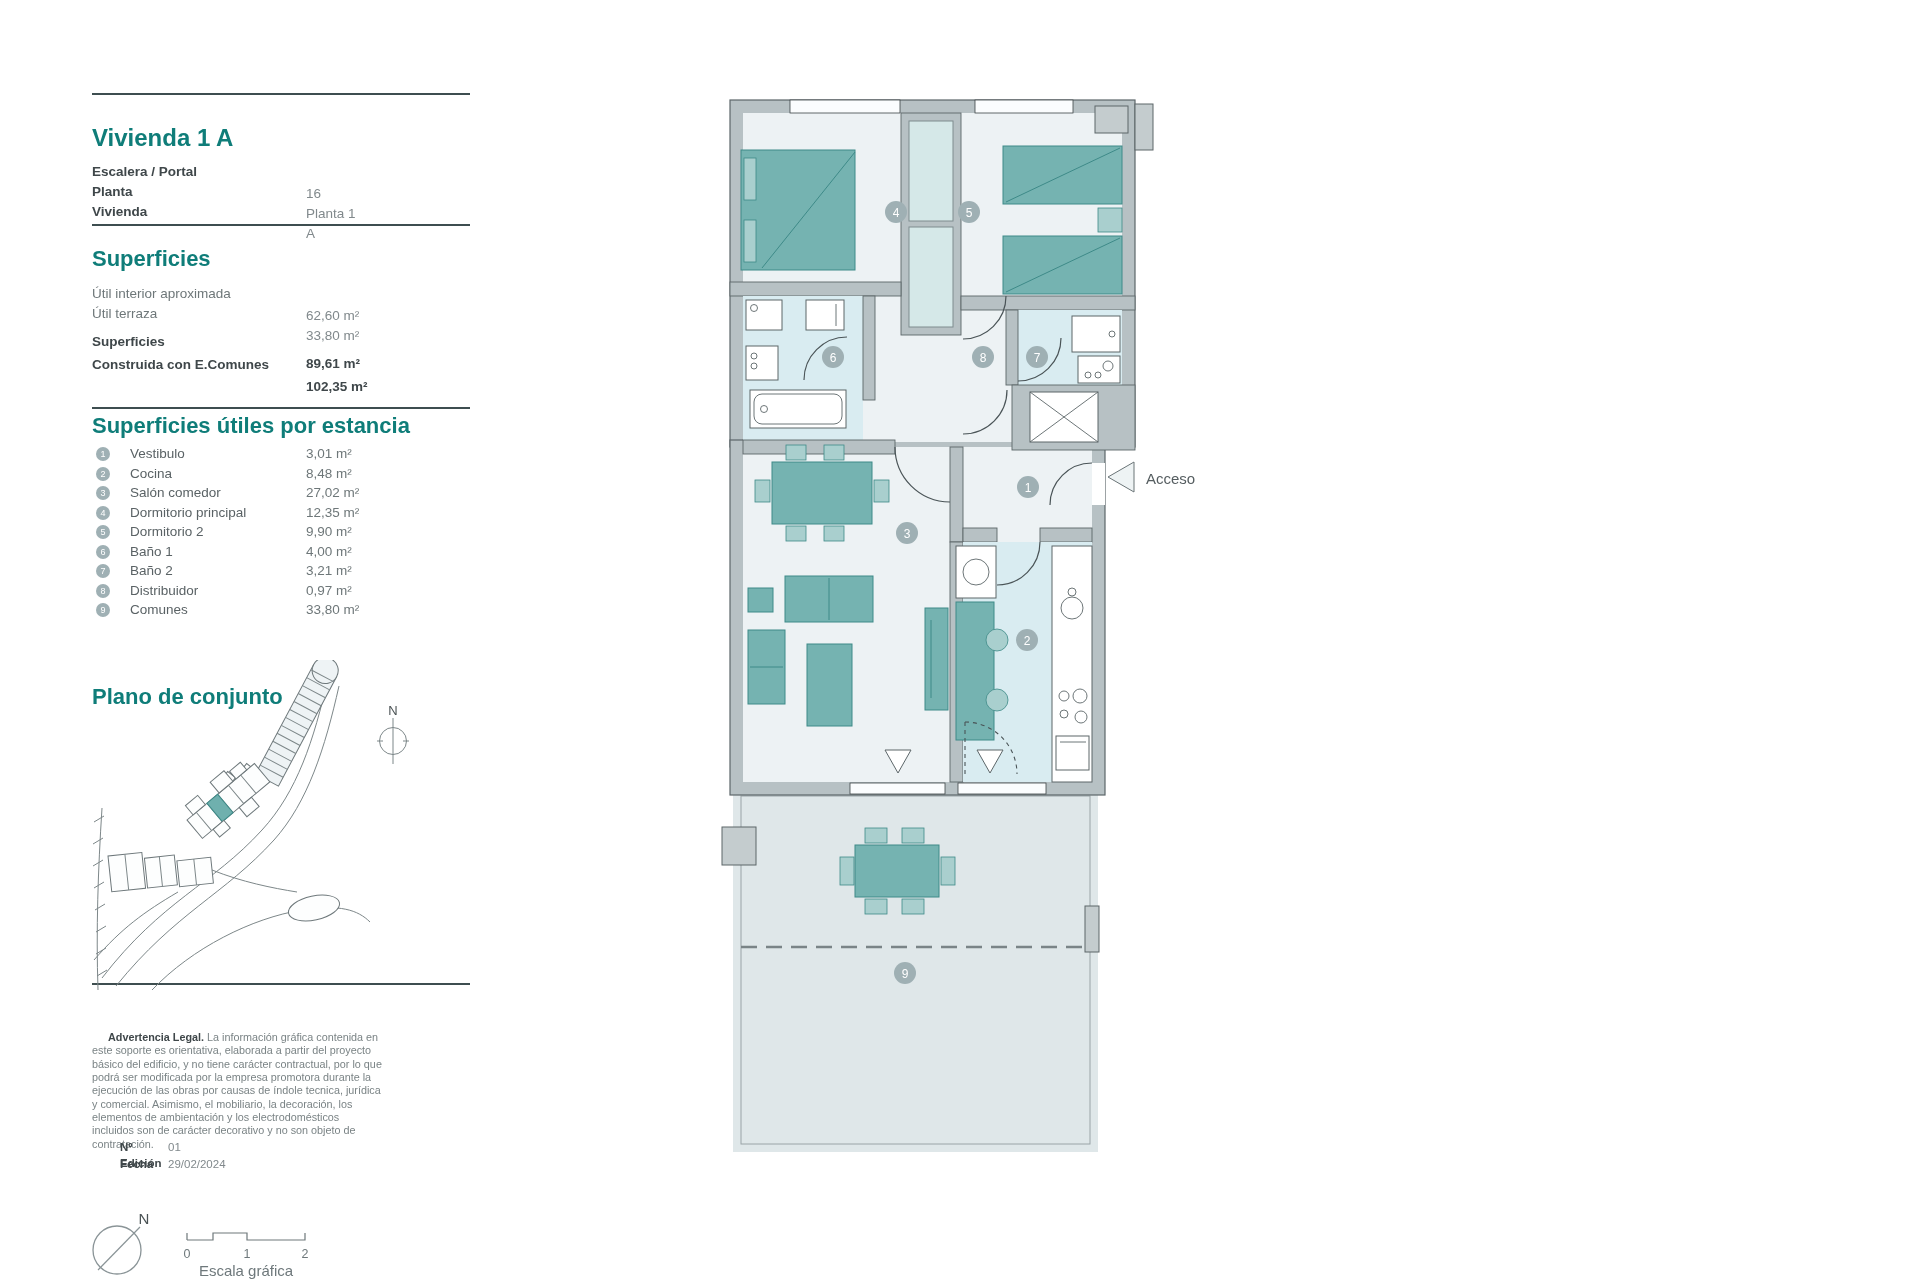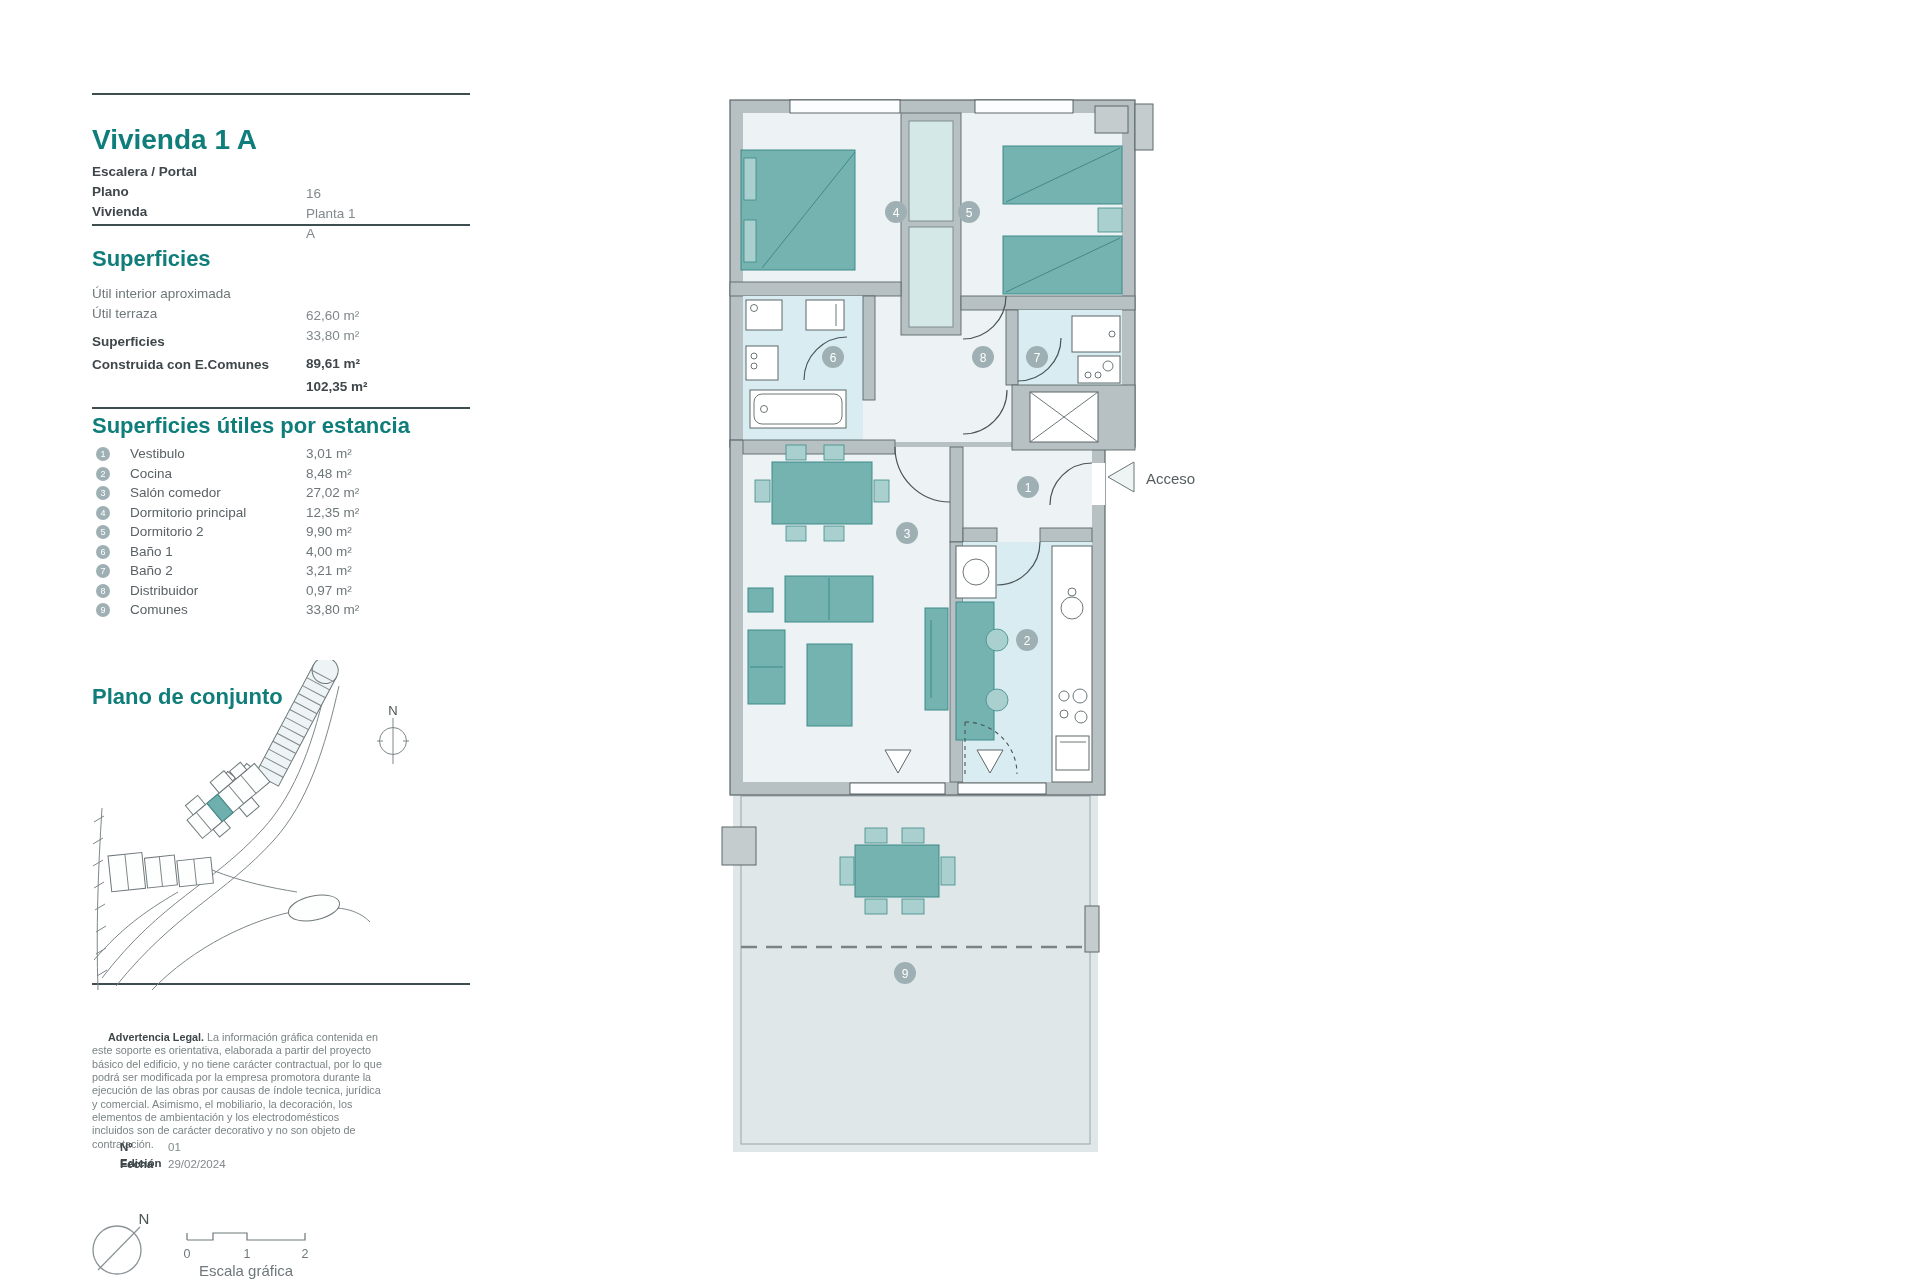--- a/index.html
+++ b/index.html
@@ -4,21 +4,21 @@
 <style>
   html,body{margin:0;padding:0;}
   body{
     width:1920px;height:1280px;position:relative;overflow:hidden;
     background:#ffffff;
     font-family:"Liberation Sans", sans-serif;
     -webkit-font-smoothing:antialiased;
   }
   .abs{position:absolute;}
   .rule{position:absolute;left:92px;width:378px;height:2px;background:#3e4e50;}
-  h1.title{position:absolute;left:92px;top:124px;margin:0;font-size:28px;font-weight:bold;color:#0f7d79;}
+  h1.title{position:absolute;left:92px;top:124px;margin:0;font-size:24px;font-weight:bold;color:#0f7d79;}
   h2.sec{position:absolute;left:92px;margin:0;font-size:22px;font-weight:bold;color:#0f7d79;}
   .row{position:absolute;left:92px;width:378px;display:flex;font-size:13.5px;line-height:20px;}
   .row .lbl{width:214px;color:#3f474a;font-weight:bold;}
   .row .lbl.plain{font-weight:normal;color:#6e7779;}
   .row .val{flex:1;color:#81898c;margin-top:22px;}
   .row.totals .lbl,.row.totals .val{font-weight:bold;color:#3f474a;}
   .est{position:absolute;left:92px;width:378px;height:19.5px;display:flex;align-items:center;font-size:13.5px;}
   .est .num{width:14px;height:14px;border-radius:50%;background:#9fb0b4;color:#ffffff;
             font-size:9px;display:flex;align-items:center;justify-content:center;margin:0 20px 0 4px;flex:none;}
   .est .nm{width:176px;color:#5a6265;}
@@ -59,21 +59,21 @@
 
 <div class="rule" style="top:93px"></div>
 
 <h1 class="title">Vivienda 1 A</h1>
 
 <div class="row" style="top:162px">
   <span class="lbl">Escalera / Portal</span>
   <span class="val">16</span>
 </div>
 <div class="row" style="top:182px">
-  <span class="lbl">Plano</span>
+  <span class="lbl">Planta</span>
   <span class="val">Planta 1</span>
 </div>
 <div class="row" style="top:202px">
   <span class="lbl">Vivienda</span>
   <span class="val">A</span>
 </div>
 
 <div class="rule" style="top:224px"></div>
 
 <h2 class="sec" style="top:246px">Superficies</h2>

